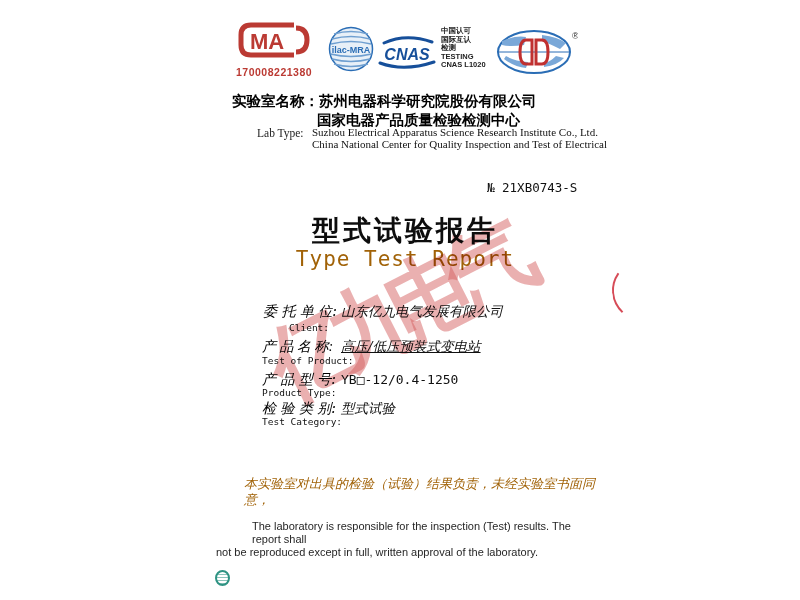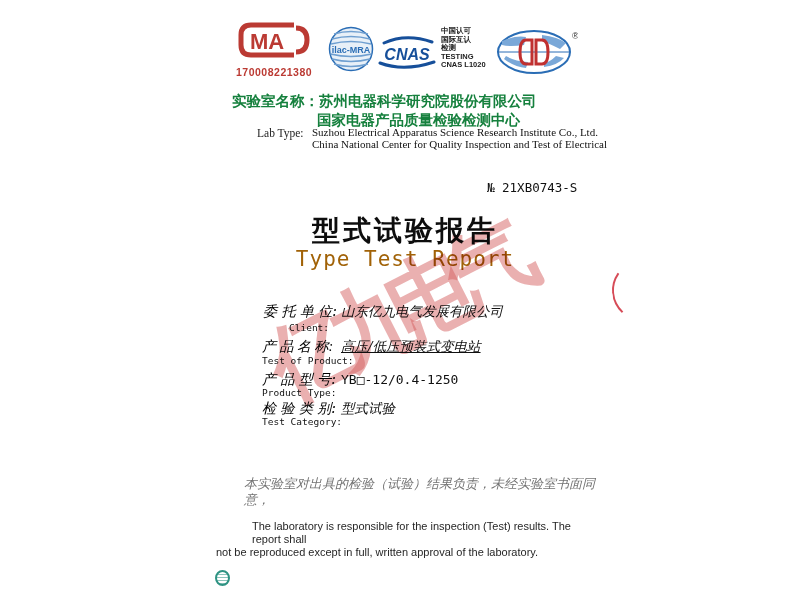--- a/index.html
+++ b/index.html
@@ -6,37 +6,37 @@
   body{width:800px;height:600px;background:#ffffff;position:relative;overflow:hidden;
        font-family:"Liberation Sans",sans-serif;color:#1c1c1c;}
   .abs{position:absolute;}
   
   .cma-num{font-family:"Liberation Sans",sans-serif;font-weight:bold;color:#bb3a33;
            font-size:10.5px;letter-spacing:.5px;text-align:center;width:74px;}
   .cert-lines{font-size:7.5px;line-height:8.6px;color:#222;font-weight:bold;
               font-family:"DejaVu Sans",sans-serif;}
   .cert-lines .en{font-weight:bold;font-family:"Liberation Sans",sans-serif;}
   
-  .zh-bold{font-family:"DejaVu Sans",sans-serif;font-weight:bold;font-size:14.5px;color:#15803d;}
+  .zh-bold{font-family:"DejaVu Sans",sans-serif;font-weight:bold;font-size:14.5px;color:#000000;}
   .serif{font-family:"Liberation Serif",serif;}
   .lab-en{font-size:11px;line-height:12.3px;color:#111;}
   
   .report-no{font-family:"DejaVu Sans Mono",monospace;font-size:12.5px;color:#111;}
   .title-zh{font-family:"DejaVu Sans",sans-serif;font-weight:bold;font-size:28px;
             letter-spacing:3px;color:#0d0d0d;text-align:center;}
   .title-en{font-family:"DejaVu Sans Mono",monospace;font-size:21px;letter-spacing:1px;
             color:#a16207;text-align:center;}
   
   .f-zh{font-family:"DejaVu Serif",serif;font-style:italic;font-size:14px;color:#000000;}
   .f-val{font-family:"DejaVu Serif",serif;font-style:italic;font-size:13.5px;color:#111;text-align:right;}
   .f-val.mono{font-family:"DejaVu Sans Mono",monospace;font-style:normal;font-size:13px;}
   .f-en{font-family:"DejaVu Sans Mono",monospace;font-size:9.5px;color:#111;}
   
   .disc-zh{font-family:"DejaVu Serif",serif;font-style:italic;font-size:13px;
-           line-height:15.5px;color:#737373;}
+           line-height:15.5px;color:#a16207;}
   .disc-en{font-family:"Liberation Sans",sans-serif;font-size:11px;line-height:13px;color:#262626;}
   
   .watermark{font-family:"DejaVu Sans",sans-serif;font-weight:bold;font-size:88px;
              letter-spacing:-22px;white-space:nowrap;color:rgba(214,98,98,0.50);
              transform:rotate(-27deg);transform-origin:left center;line-height:88px;
              pointer-events:none;mix-blend-mode:multiply;z-index:6;}
   .seal-arc{width:46px;height:52px;border-radius:50%;
             border-left:2px solid rgba(204,30,45,0.8);border-top:2px solid transparent;
             border-bottom:2px solid transparent;border-right:2px solid transparent;
             transform:rotate(-6deg);z-index:6;}

